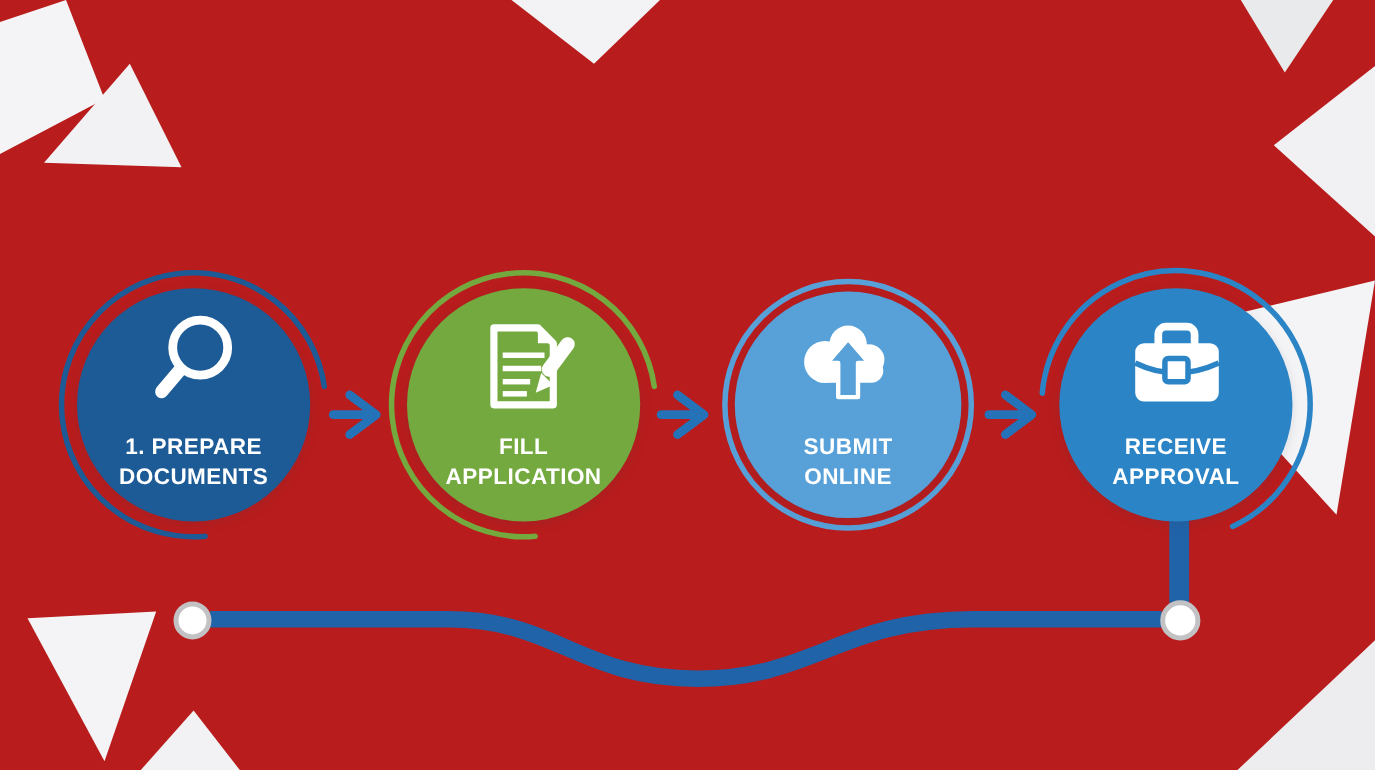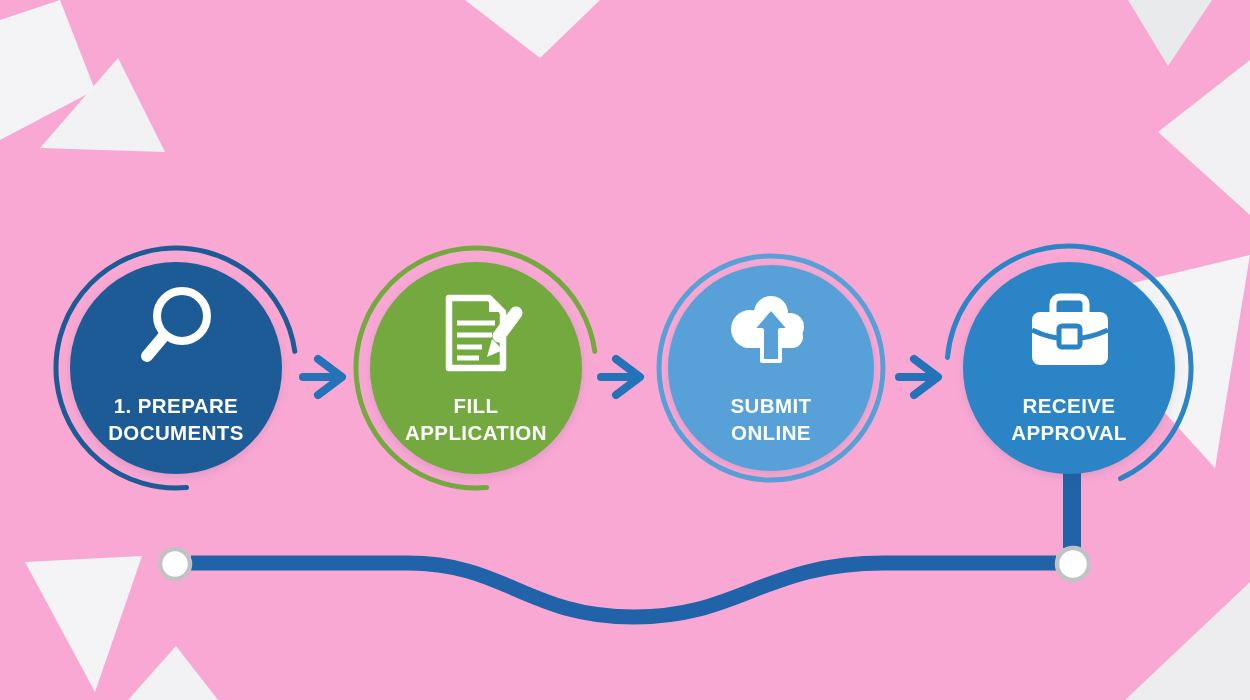--- a/index.html
+++ b/index.html
@@ -5,21 +5,21 @@
   html, body {
     margin: 0;
     padding: 0;
     font-family: "Liberation Sans", sans-serif;
   }
   .stage {
     position: relative;
     width: 1250px;
     height: 700px;
     overflow: hidden;
-    background: #f9a8d4;
+    background: #b91c1c;
     text-align: center;
   }
   .stage svg.scene {
     position: absolute;
     inset: 0;
     display: block;
   }
   .disc {
     filter: drop-shadow(0 3px 5px rgba(40, 60, 90, 0.12));
   }

